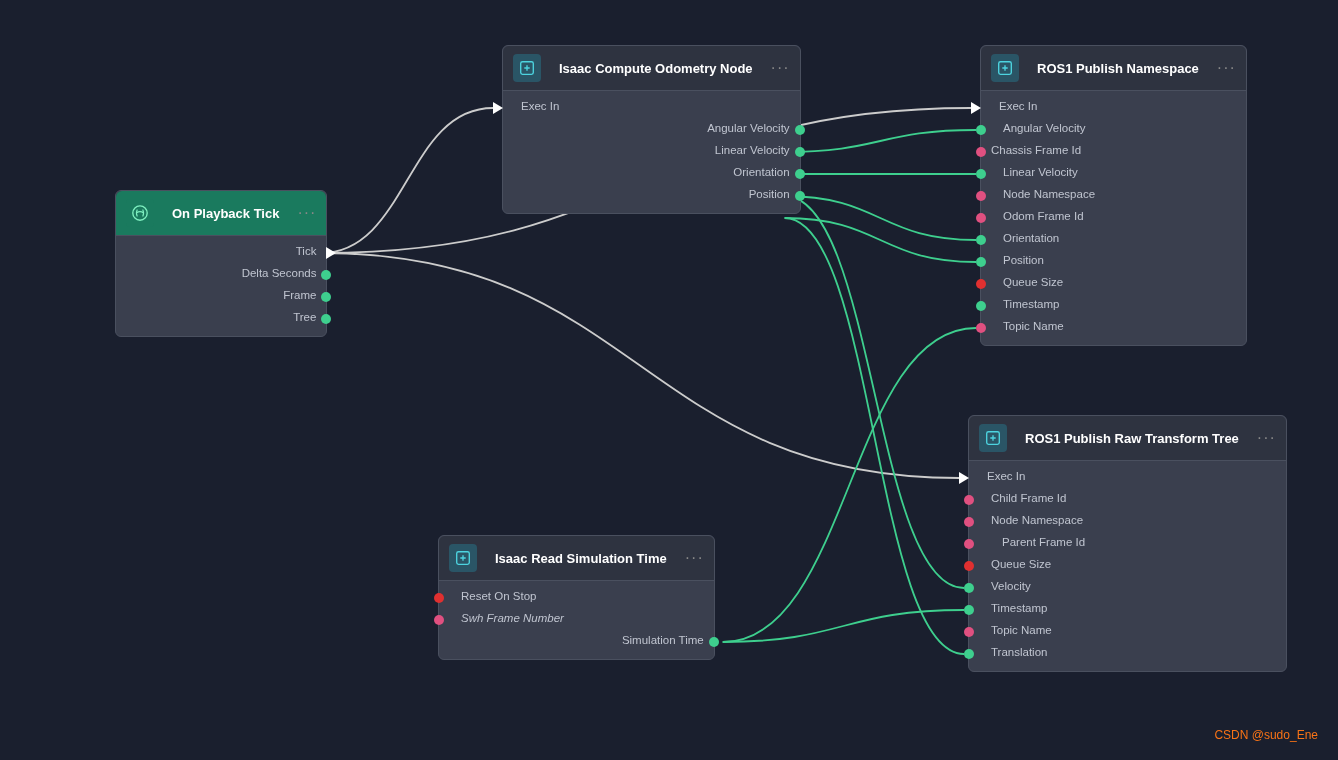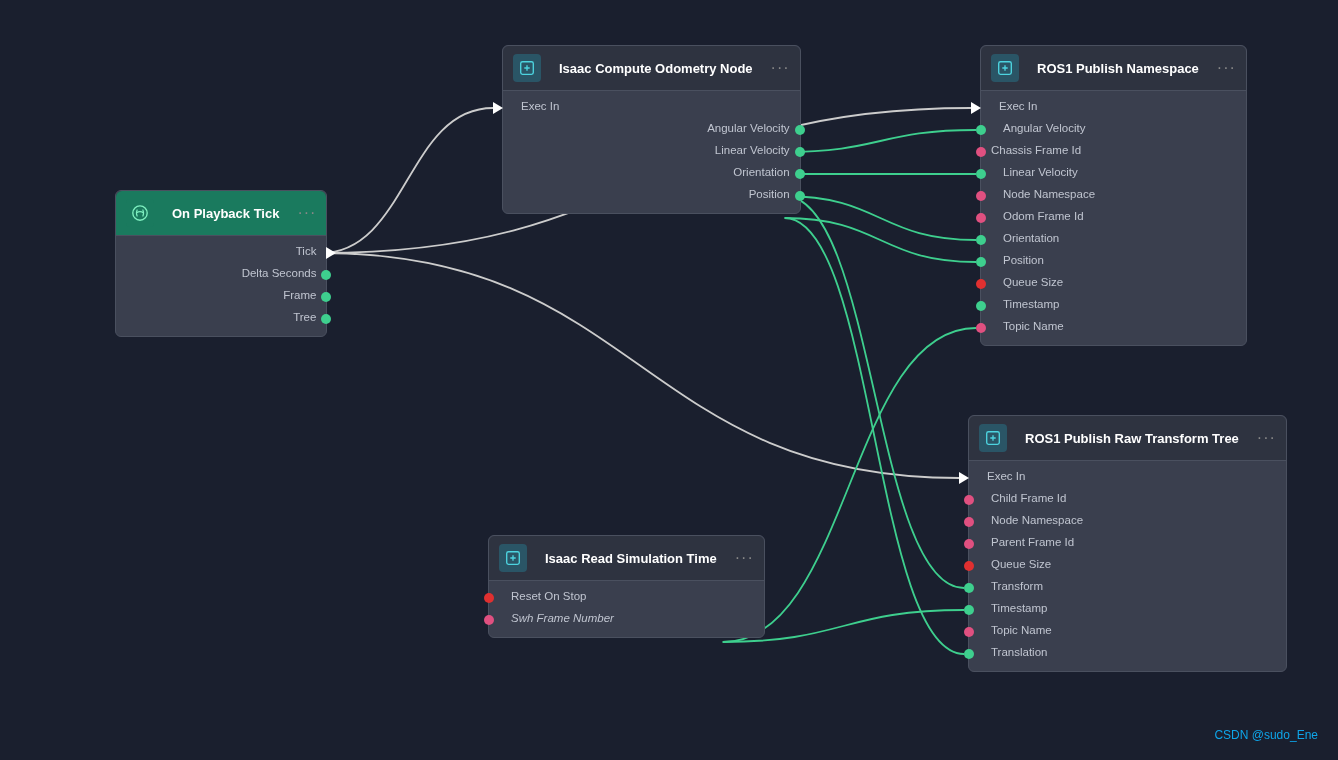--- a/index.html
+++ b/index.html
@@ -143,21 +143,21 @@
     .port.green { background: #3ecf8e; }
     .port.pink { background: #e05080; }
     .port.red { background: #e03030; }
     .port.blue { background: #5080e0; }
     .port.light-green { background: #90d090; }
 
     .watermark {
       position: absolute;
       bottom: 18px;
       right: 20px;
-      color: #0ea5e9;
+      color: #f97316;
       font-size: 12px;
     }
   </style>
 </head>
 <body>
 
 <div class="canvas">
   <svg class="connections" id="svg-connections">
       <path d="M 321 253 C 407 253, 407 108, 493 108" stroke="#cccccc" stroke-width="1.8" fill="none"></path>
       <path d="M 321 253 C 646 253, 646 108, 971 108" stroke="#cccccc" stroke-width="1.8" fill="none"></path>
@@ -318,62 +318,66 @@
       <div class="port-row input">
         <div class="port left pink"></div>
         <span style="margin-left:12px;">Child Frame Id</span>
       </div>
       <div class="port-row input">
         <div class="port left pink"></div>
         <span style="margin-left:12px;">Node Namespace</span>
       </div>
       <div class="port-row input">
         <div class="port left pink"></div>
-        <span style="margin-left:12px;">Parent Frame Id</span>
+        <span style="margin-left:23px;">Parent Frame Id</span>
       </div>
       <div class="port-row input">
         <div class="port left red"></div>
         <span style="margin-left:12px;">Queue Size</span>
       </div>
       <div class="port-row input">
         <div class="port left green"></div>
-        <span style="margin-left:12px;">Transform</span>
+        <span style="margin-left:12px;">Velocity</span>
       </div>
       <div class="port-row input">
         <div class="port left green"></div>
         <span style="margin-left:12px;">Timestamp</span>
       </div>
       <div class="port-row input">
         <div class="port left pink"></div>
         <span style="margin-left:12px;">Topic Name</span>
       </div>
       <div class="port-row input">
         <div class="port left green"></div>
         <span style="margin-left:12px;">Translation</span>
       </div>
     </div>
   </div>
 
-  <div class="node" id="node-isaac-simtime" style="left:488px;top:535px;min-width:255px;">
+  <div class="node" id="node-isaac-simtime" style="left:438px;top:535px;min-width:255px;">
     <div class="node-header dark">
       <div class="node-icon dark-icon">
         <svg viewBox="0 0 20 20" fill="none">
           <rect x="3" y="3" width="14" height="14" rx="2" stroke="#4dd4e0" stroke-width="1.5"></rect>
           <path d="M7 10 L13 10 M10 7 L10 13" stroke="#4dd4e0" stroke-width="1.5"></path>
         </svg>
       </div>
       <span class="node-title">Isaac Read Simulation Time</span>
       <span class="node-menu">···</span>
     </div>
     <div class="node-body">
       <div class="port-row input">
         <div class="port left red"></div>
         <span style="margin-left:12px;">Reset On Stop</span>
       </div>
       <div class="port-row input">
         <div class="port left pink"></div>
         <span style="margin-left:12px;font-style:italic;">Swh Frame Number</span>
       </div>
+      <div class="port-row output">
+        <span>Simulation Time</span>
+        <div class="port right green"></div>
+      </div>
     </div>
   </div>
 
   <div class="watermark">CSDN @sudo_Ene</div>
 </div>
 
 </body></html>

